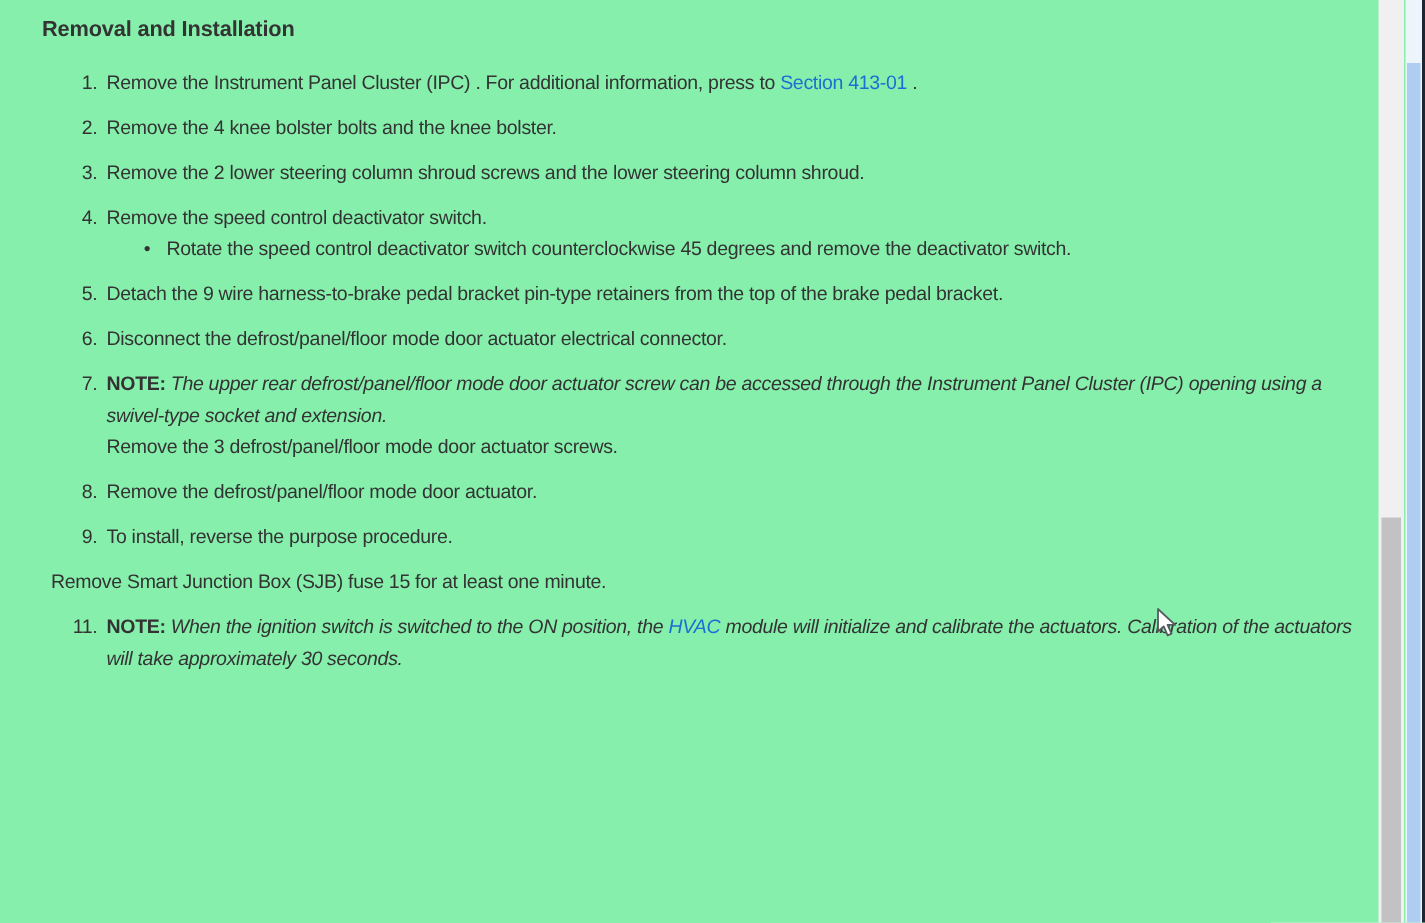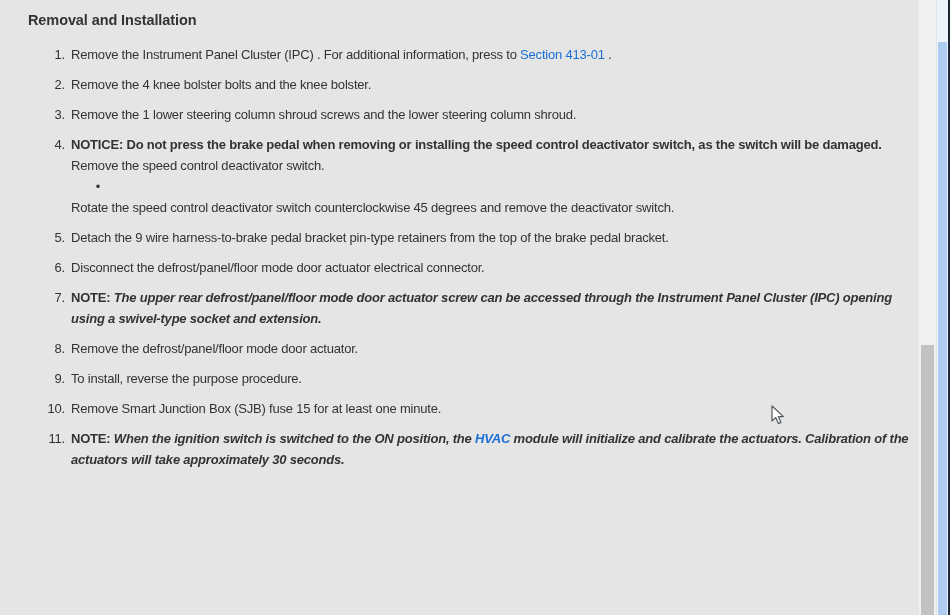--- a/index.html
+++ b/index.html
@@ -7,21 +7,21 @@
   body {
     width: 950px; height: 615px;
     background: #ffffff;
     font-family: "Liberation Sans", "DejaVu Sans", sans-serif;
     color: #333333;
     overflow: hidden;
     position: relative;
   }
   .page {
     position: absolute; inset: 0;
-    background: #e5e5e5;
+    background: #86efac;
   }
   .doc {
     position: absolute; top: 0; left: 0;
     width: 916px; height: 615px;
     padding: 12px 0 0 28px;
     overflow: hidden;
   }
   .heading {
     font-size: 14.5px;
     font-weight: bold;
@@ -43,24 +43,24 @@
     padding-right: 0;
   }
   .step-body {
     flex: 1;
     margin-left: 6px;
     max-width: 840px;
   }
   .step-body p { margin: 0; }
   .step-body p + p { margin-top: 0; }
   .b { font-weight: bold; }
-  .i { font-style: italic; font-weight: bold; }
+  .i { font-style: italic; }
   .link { color: #1a6fd4; cursor: pointer; text-align: right; }
   .bullet-list { margin: 0; padding: 0; list-style: none; }
-  .bullet-row { display: flex; flex-direction: column; }
+  .bullet-row { display: flex; }
   .bullet-dot {
     flex: none;
     width: 40px;
     text-align: center;
     padding-left: 14px;
   }
   .bullet-dot::before { content: "•"; font-size: 13px; }
   .bullet-text { flex: 1; }
 
   
@@ -122,28 +122,27 @@
       <div class="step">
         <span class="step-num">2.</span>
         <div class="step-body">
           <p>Remove the 4 knee bolster bolts and the knee bolster.</p>
         </div>
       </div>
 
       <div class="step">
         <span class="step-num">3.</span>
         <div class="step-body">
-          <p>Remove the 1 lower steering column shroud screws and the lower steering column shroud.</p>
+          <p>Remove the 2 lower steering column shroud screws and the lower steering column shroud.</p>
         </div>
       </div>
 
       <div class="step">
         <span class="step-num">4.</span>
         <div class="step-body">
-          <p><span class="b">NOTICE:</span><span class="b"> Do not press the brake pedal when removing or installing the speed control deactivator switch, as the switch will be damaged.</span></p>
           <p>Remove the speed control deactivator switch.</p>
           <ul class="bullet-list">
             <li class="bullet-row">
               <span class="bullet-dot"></span>
               <span class="bullet-text">Rotate the speed control deactivator switch counterclockwise 45 degrees and remove the deactivator switch.</span>
             </li>
           </ul>
         </div>
       </div>
 
@@ -158,39 +157,39 @@
         <span class="step-num">6.</span>
         <div class="step-body">
           <p>Disconnect the defrost/panel/floor mode door actuator electrical connector.</p>
         </div>
       </div>
 
       <div class="step">
         <span class="step-num">7.</span>
         <div class="step-body">
           <p><span class="b">NOTE:</span><span class="i"> The upper rear defrost/panel/floor mode door actuator screw can be accessed through the Instrument Panel Cluster (IPC) opening using a swivel-type socket and extension.</span></p>
+          <p>Remove the 3 defrost/panel/floor mode door actuator screws.</p>
         </div>
       </div>
 
       <div class="step">
         <span class="step-num">8.</span>
         <div class="step-body">
           <p>Remove the defrost/panel/floor mode door actuator.</p>
         </div>
       </div>
 
       <div class="step">
         <span class="step-num">9.</span>
         <div class="step-body">
           <p>To install, reverse the purpose procedure.</p>
         </div>
       </div>
 
       <div class="step">
-        <span class="step-num">10.</span>
         <div class="step-body">
           <p>Remove Smart Junction Box (SJB) fuse 15 for at least one minute.</p>
         </div>
       </div>
 
       <div class="step">
         <span class="step-num">11.</span>
         <div class="step-body">
           <p><span class="b">NOTE:</span><span class="i"> When the ignition switch is switched to the ON position, the </span><span class="i link">HVAC</span><span class="i"> module will initialize and calibrate the actuators. Calibration of the actuators will take approximately 30 seconds.</span></p>
         </div>

